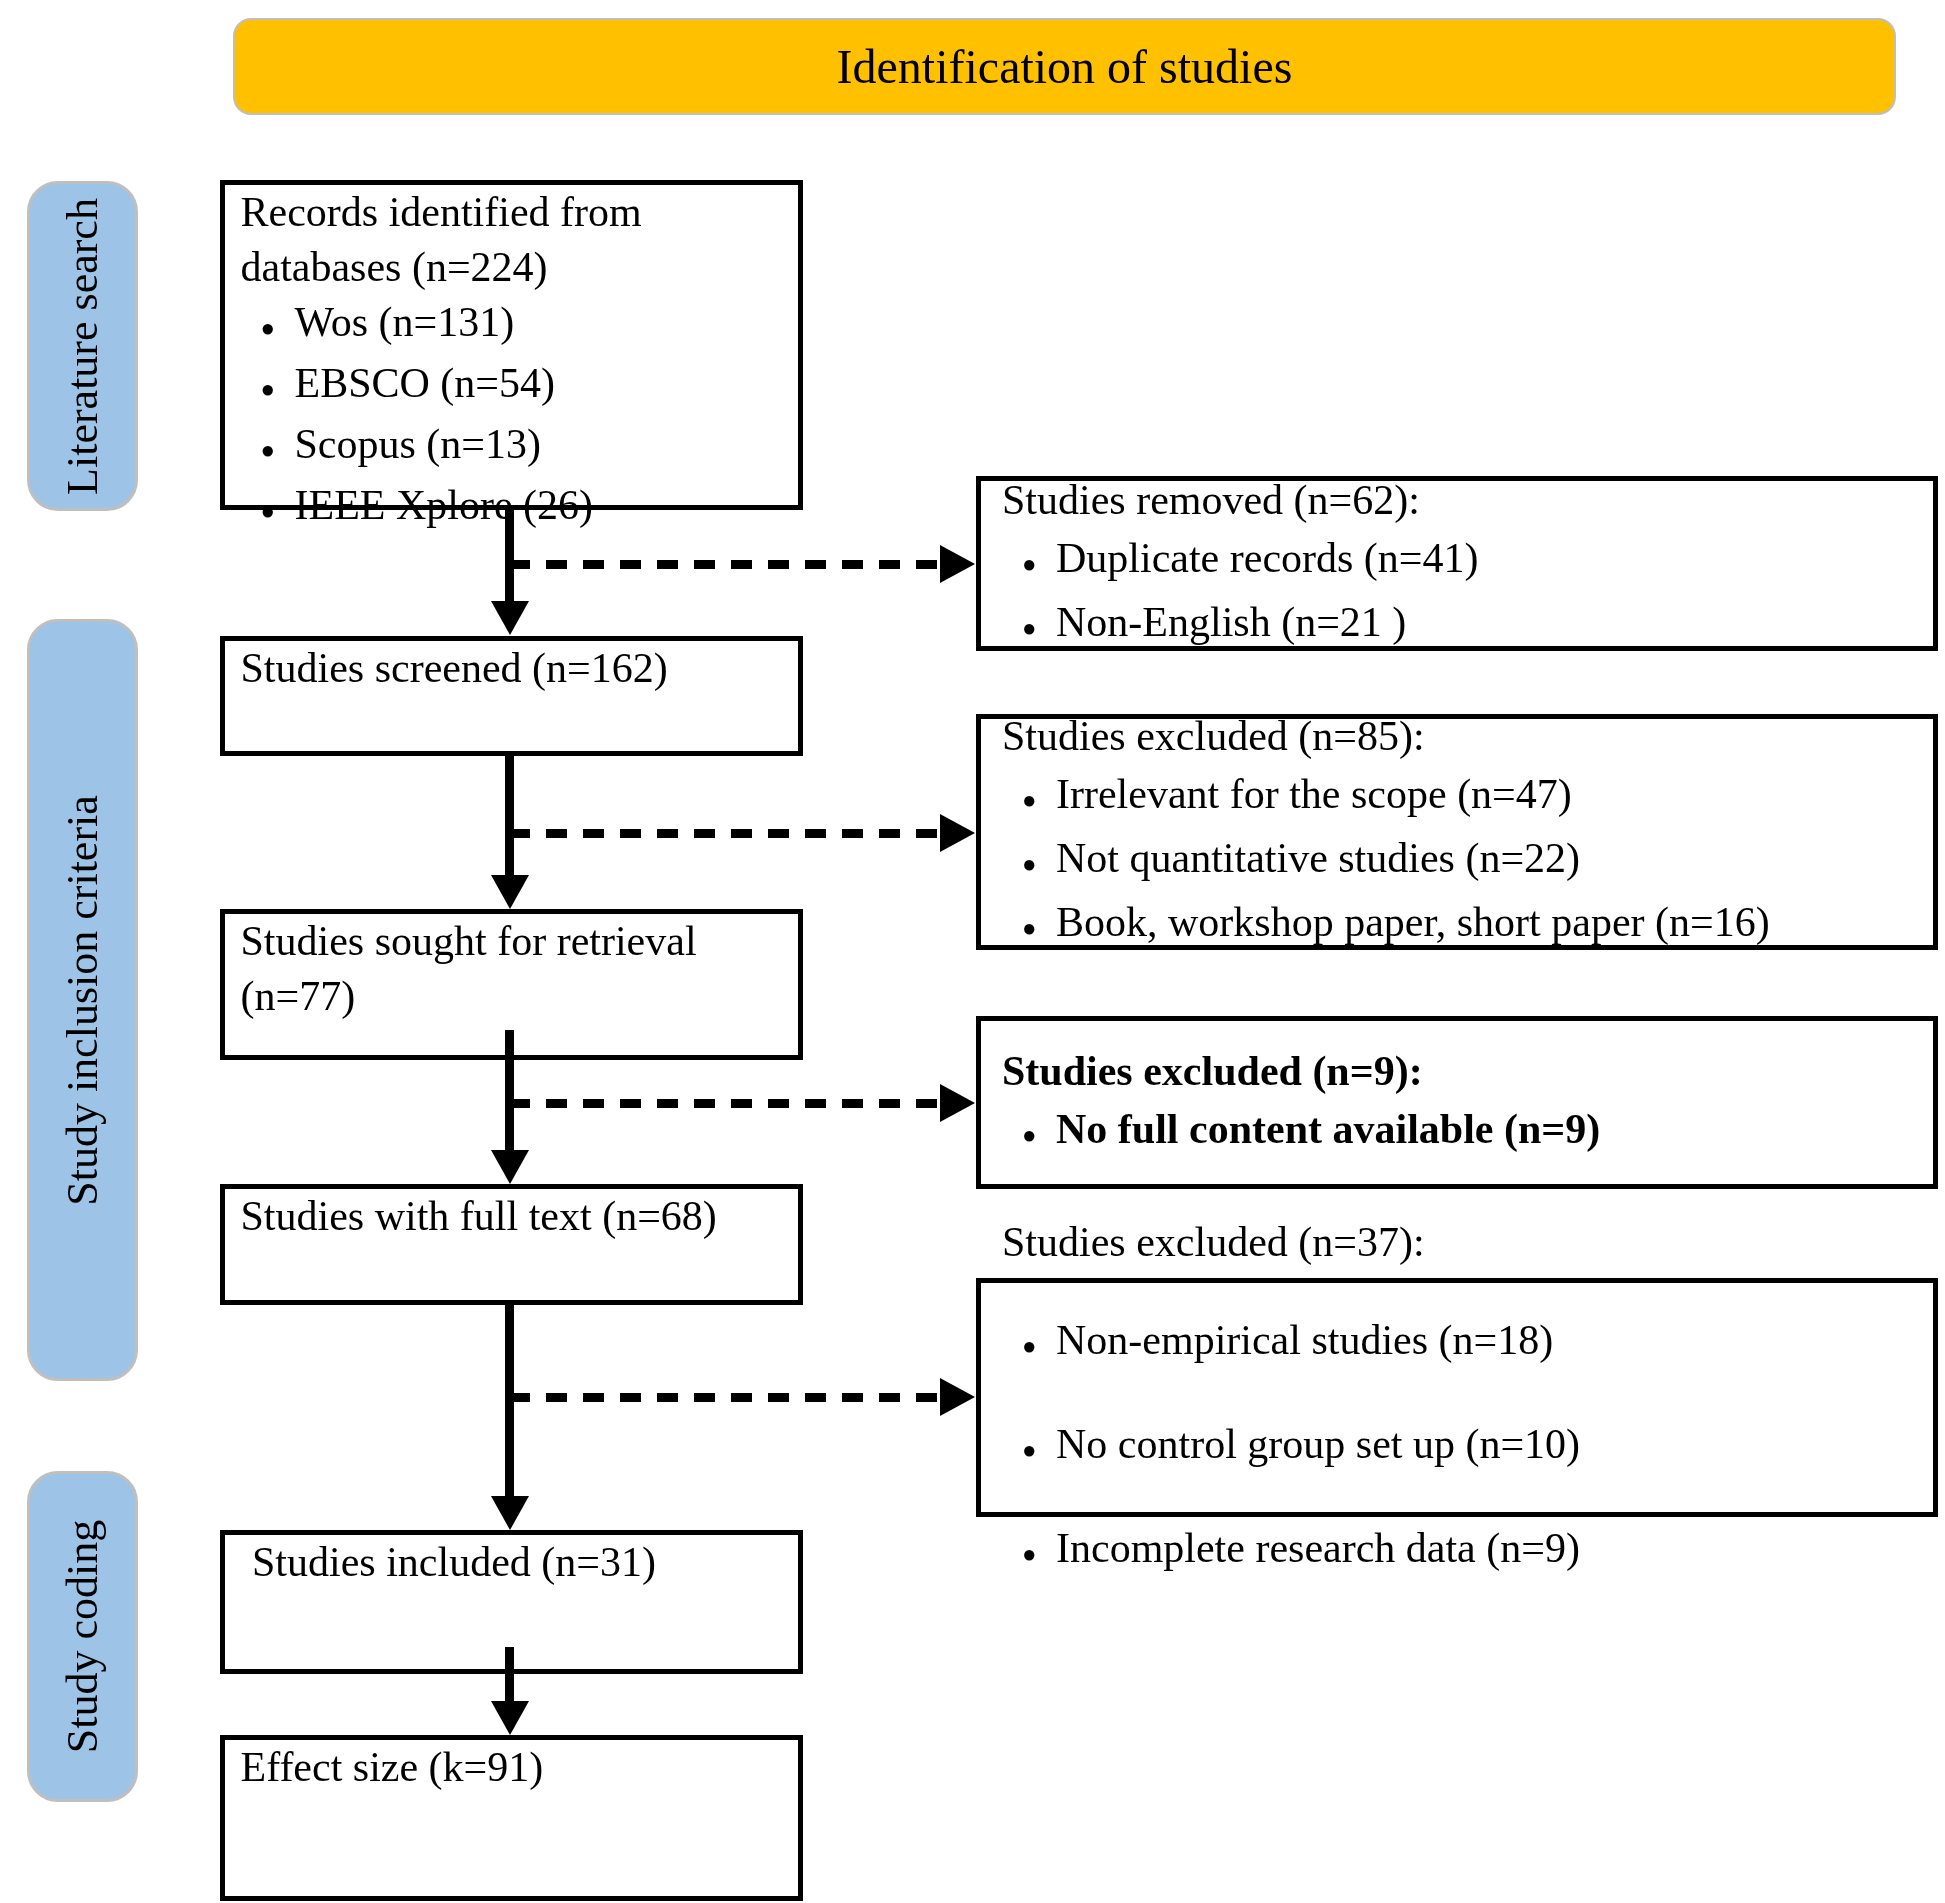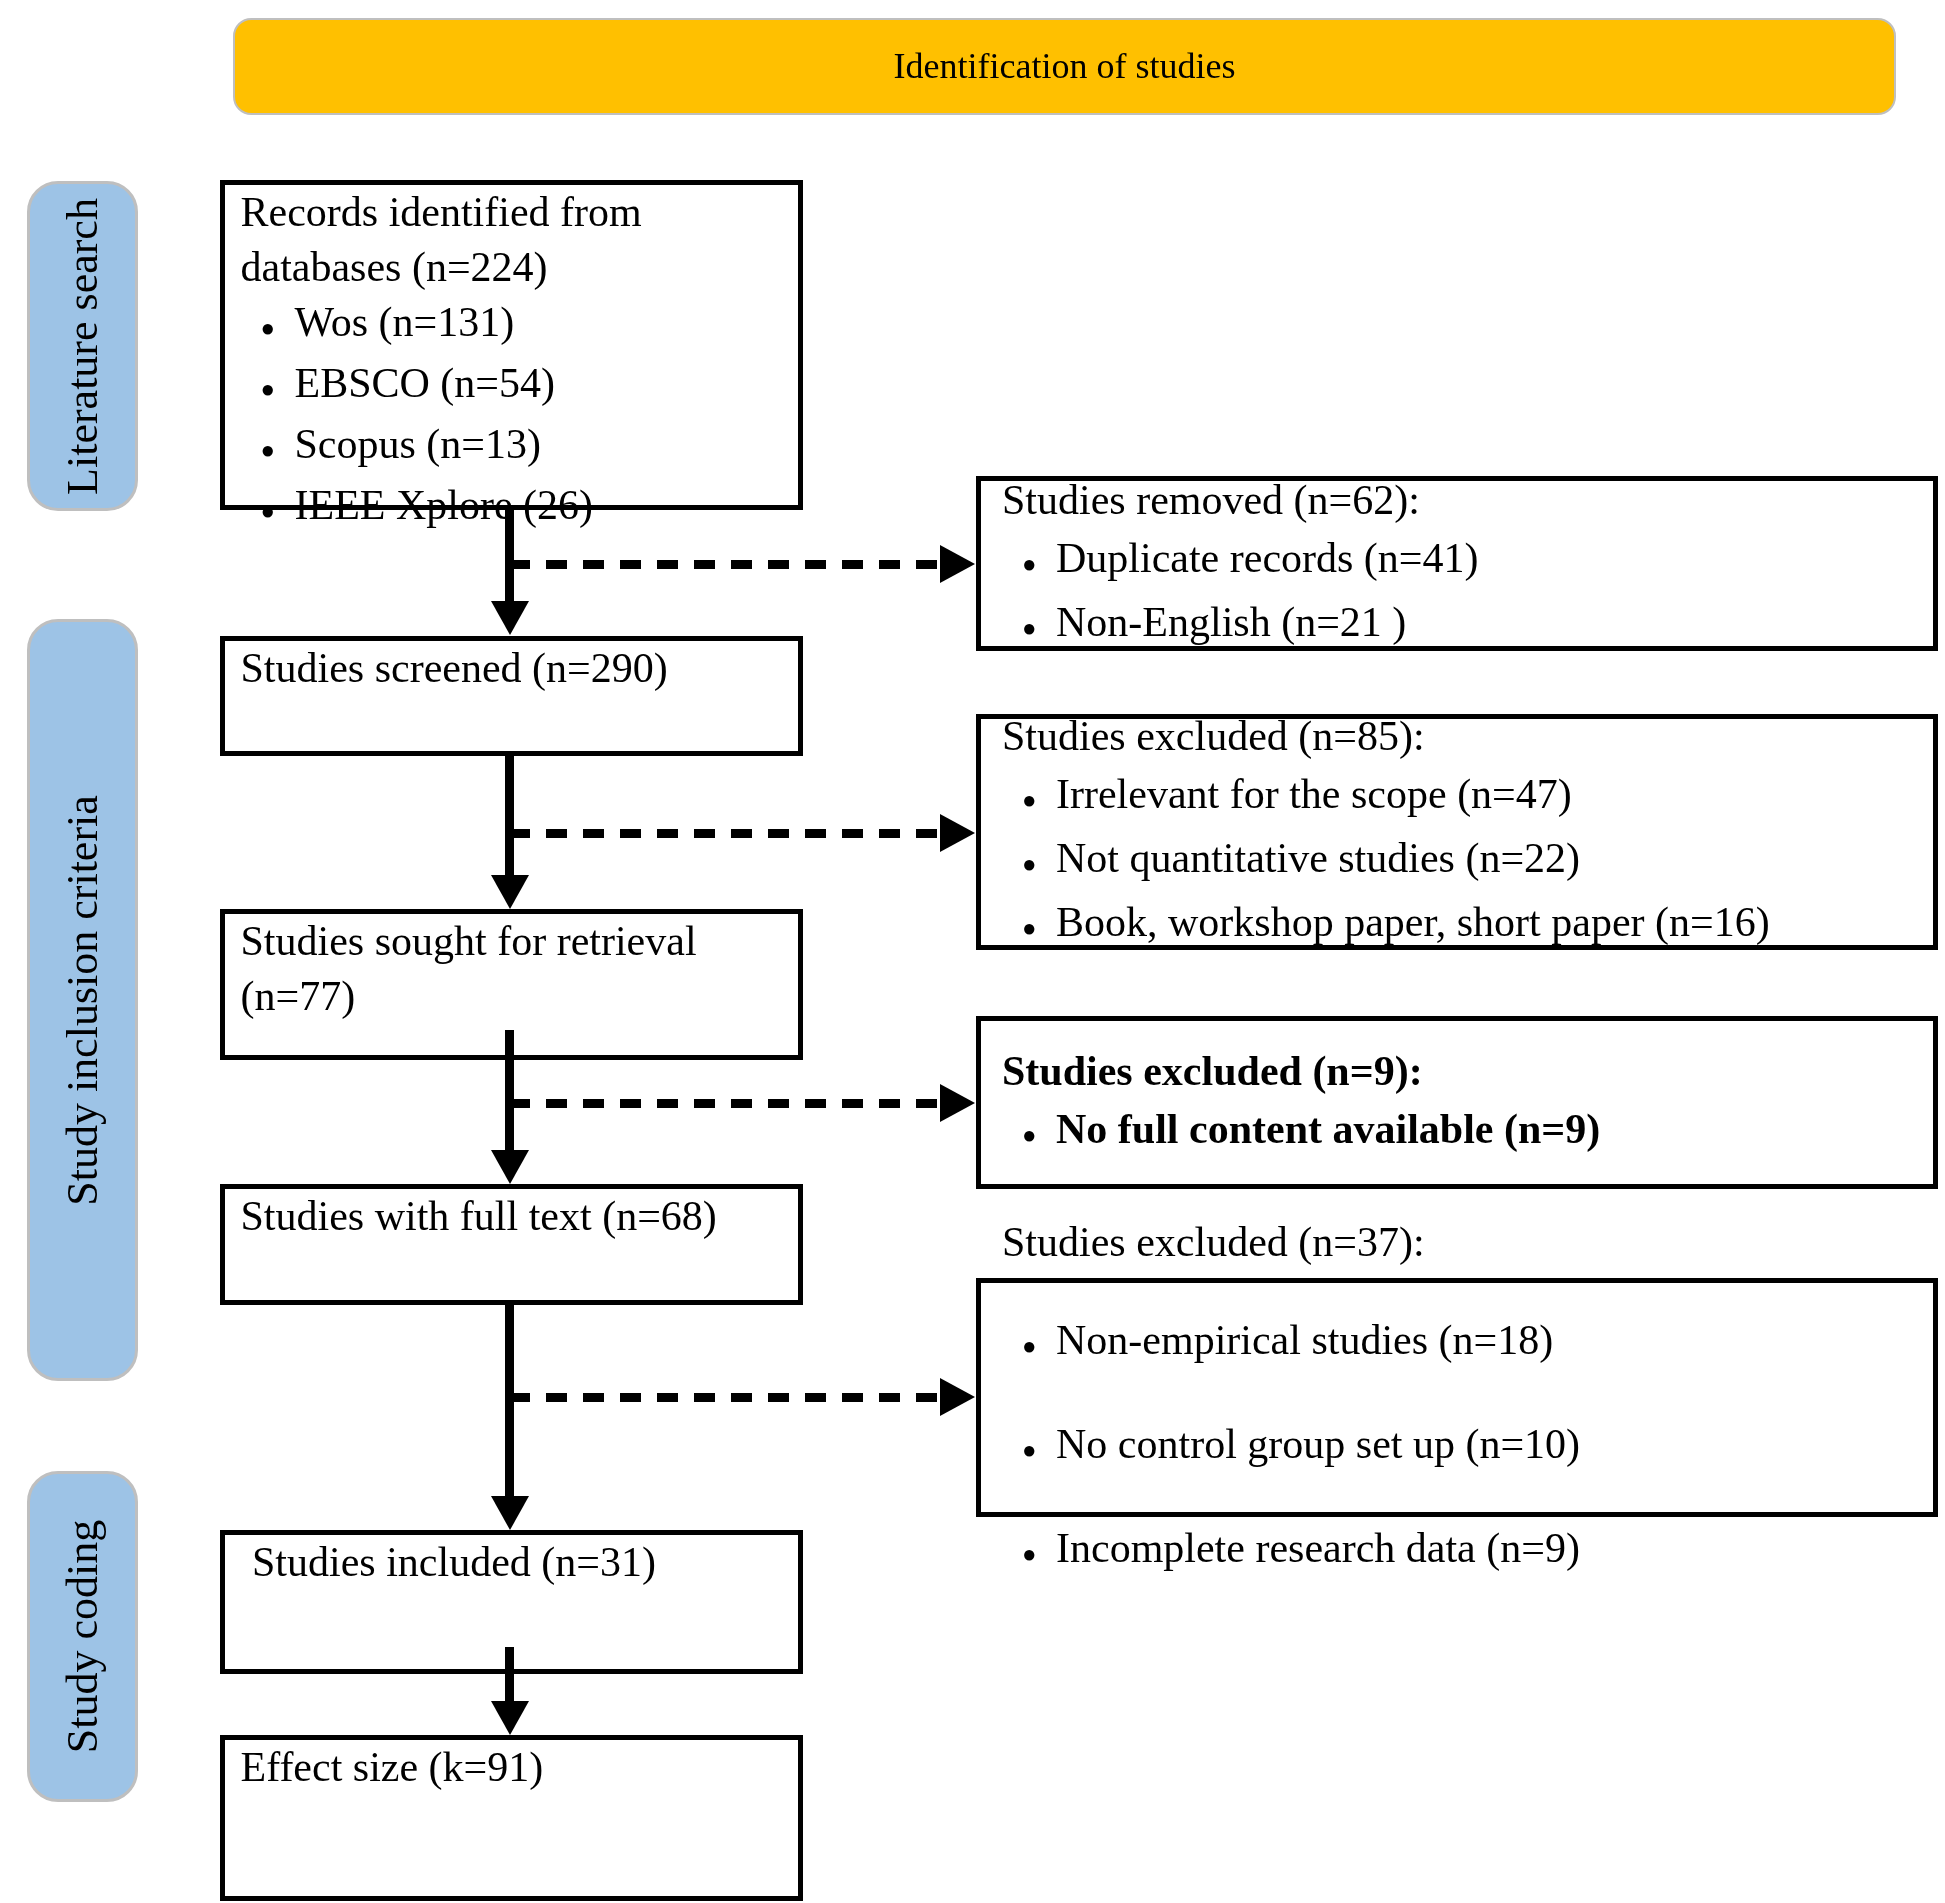--- a/index.html
+++ b/index.html
@@ -15,21 +15,21 @@
   
   .banner {
     position: absolute;
     left: 233px; top: 17.6px;
     width: 1663px; height: 97px;
     box-sizing: border-box;
     background: #FFC000;
     border: 2.8px solid #BFBFBF;
     border-radius: 18.3px;
     display: flex; align-items: center; justify-content: center;
-    font-size: 36px;
+    font-size: 48px;
   }
 
   
   .stage {
     position: absolute;
     left: 27px;
     width: 111px;
     box-sizing: border-box;
     background: #9DC3E6;
     border: 3.5px solid #BFBFBF;
@@ -170,21 +170,21 @@
       <span class="dot">●</span>
       <span class="btxt">Scopus (n=13)</span>
     </div>
     <div class="bullet-row">
       <span class="dot">●</span>
       <span class="btxt">IEEE Xplore (26)</span>
     </div>
   </div>
 
   <div class="fbox fbox-screened">
-    <div>Studies screened (n=290)</div>
+    <div>Studies screened (n=162)</div>
   </div>
 
   <div class="fbox fbox-sought">
     <div>Studies sought for retrieval (n=77)</div>
   </div>
 
   <div class="fbox fbox-fulltext">
     <div>Studies with full text (n=68)</div>
   </div>
 

